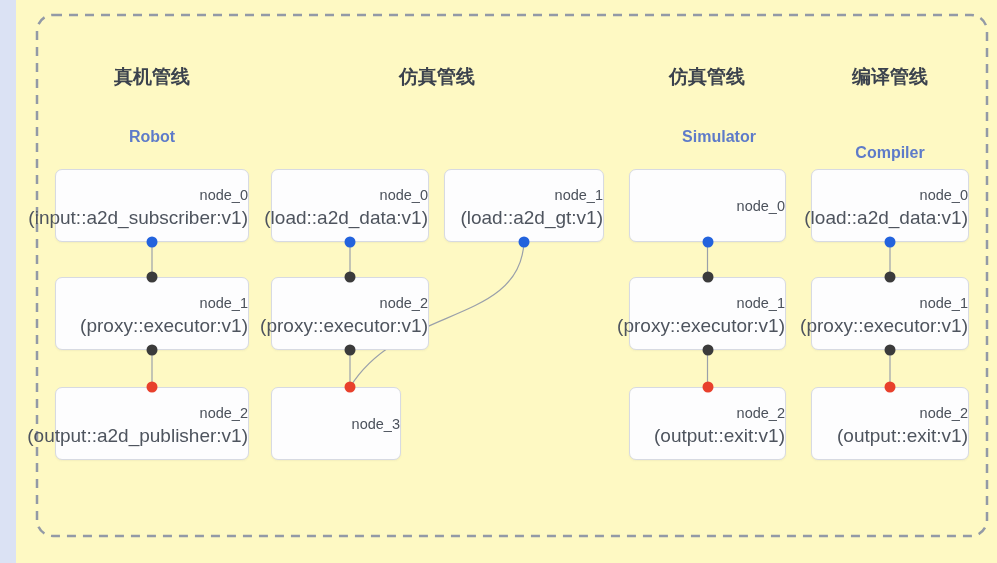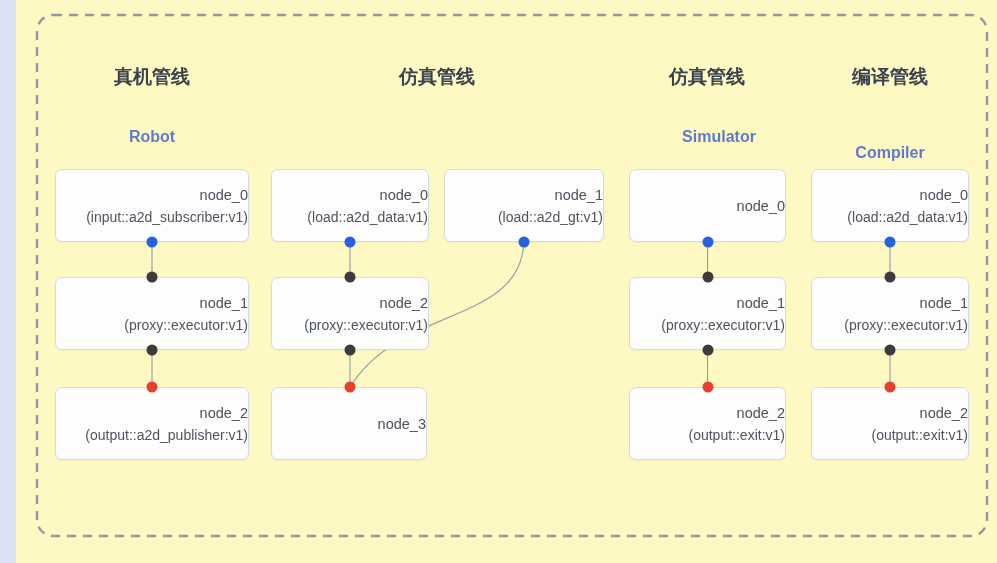--- a/index.html
+++ b/index.html
@@ -37,21 +37,21 @@
     justify-content: center;
     gap: 1px;
   }
   .nname {
     font-size: 14.5px;
     color: #4b515b;
     line-height: 22px;
     white-space: nowrap;
   }
   .ntype {
-    font-size: 14px;
+    font-size: 19px;
     color: #4e545e;
     line-height: 21px;
     white-space: nowrap;
   }
   .title-zh {
     position: absolute;
     z-index: 2;
     transform: translateX(-50%);
     font-size: 19px;
     font-weight: 600;
@@ -132,21 +132,21 @@
     <div class="ntype">(load::a2d_data:v1)</div>
   </div>
   <div class="node" style="left:428px; top:169px; width:160px">
     <div class="nname">node_1</div>
     <div class="ntype">(load::a2d_gt:v1)</div>
   </div>
   <div class="node" style="left:255px; top:277px; width:158px">
     <div class="nname">node_2</div>
     <div class="ntype">(proxy::executor:v1)</div>
   </div>
-  <div class="node" style="left:255px; top:387px; width:156px">
+  <div class="node" style="left:255px; top:387px; width:130px">
     <div class="nname">node_3</div>
   </div>
 
   <div class="node" style="left:613px; top:169px; width:157px">
     <div class="nname">node_0</div>
   </div>
   <div class="node" style="left:613px; top:277px; width:157px">
     <div class="nname">node_1</div>
     <div class="ntype">(proxy::executor:v1)</div>
   </div>

